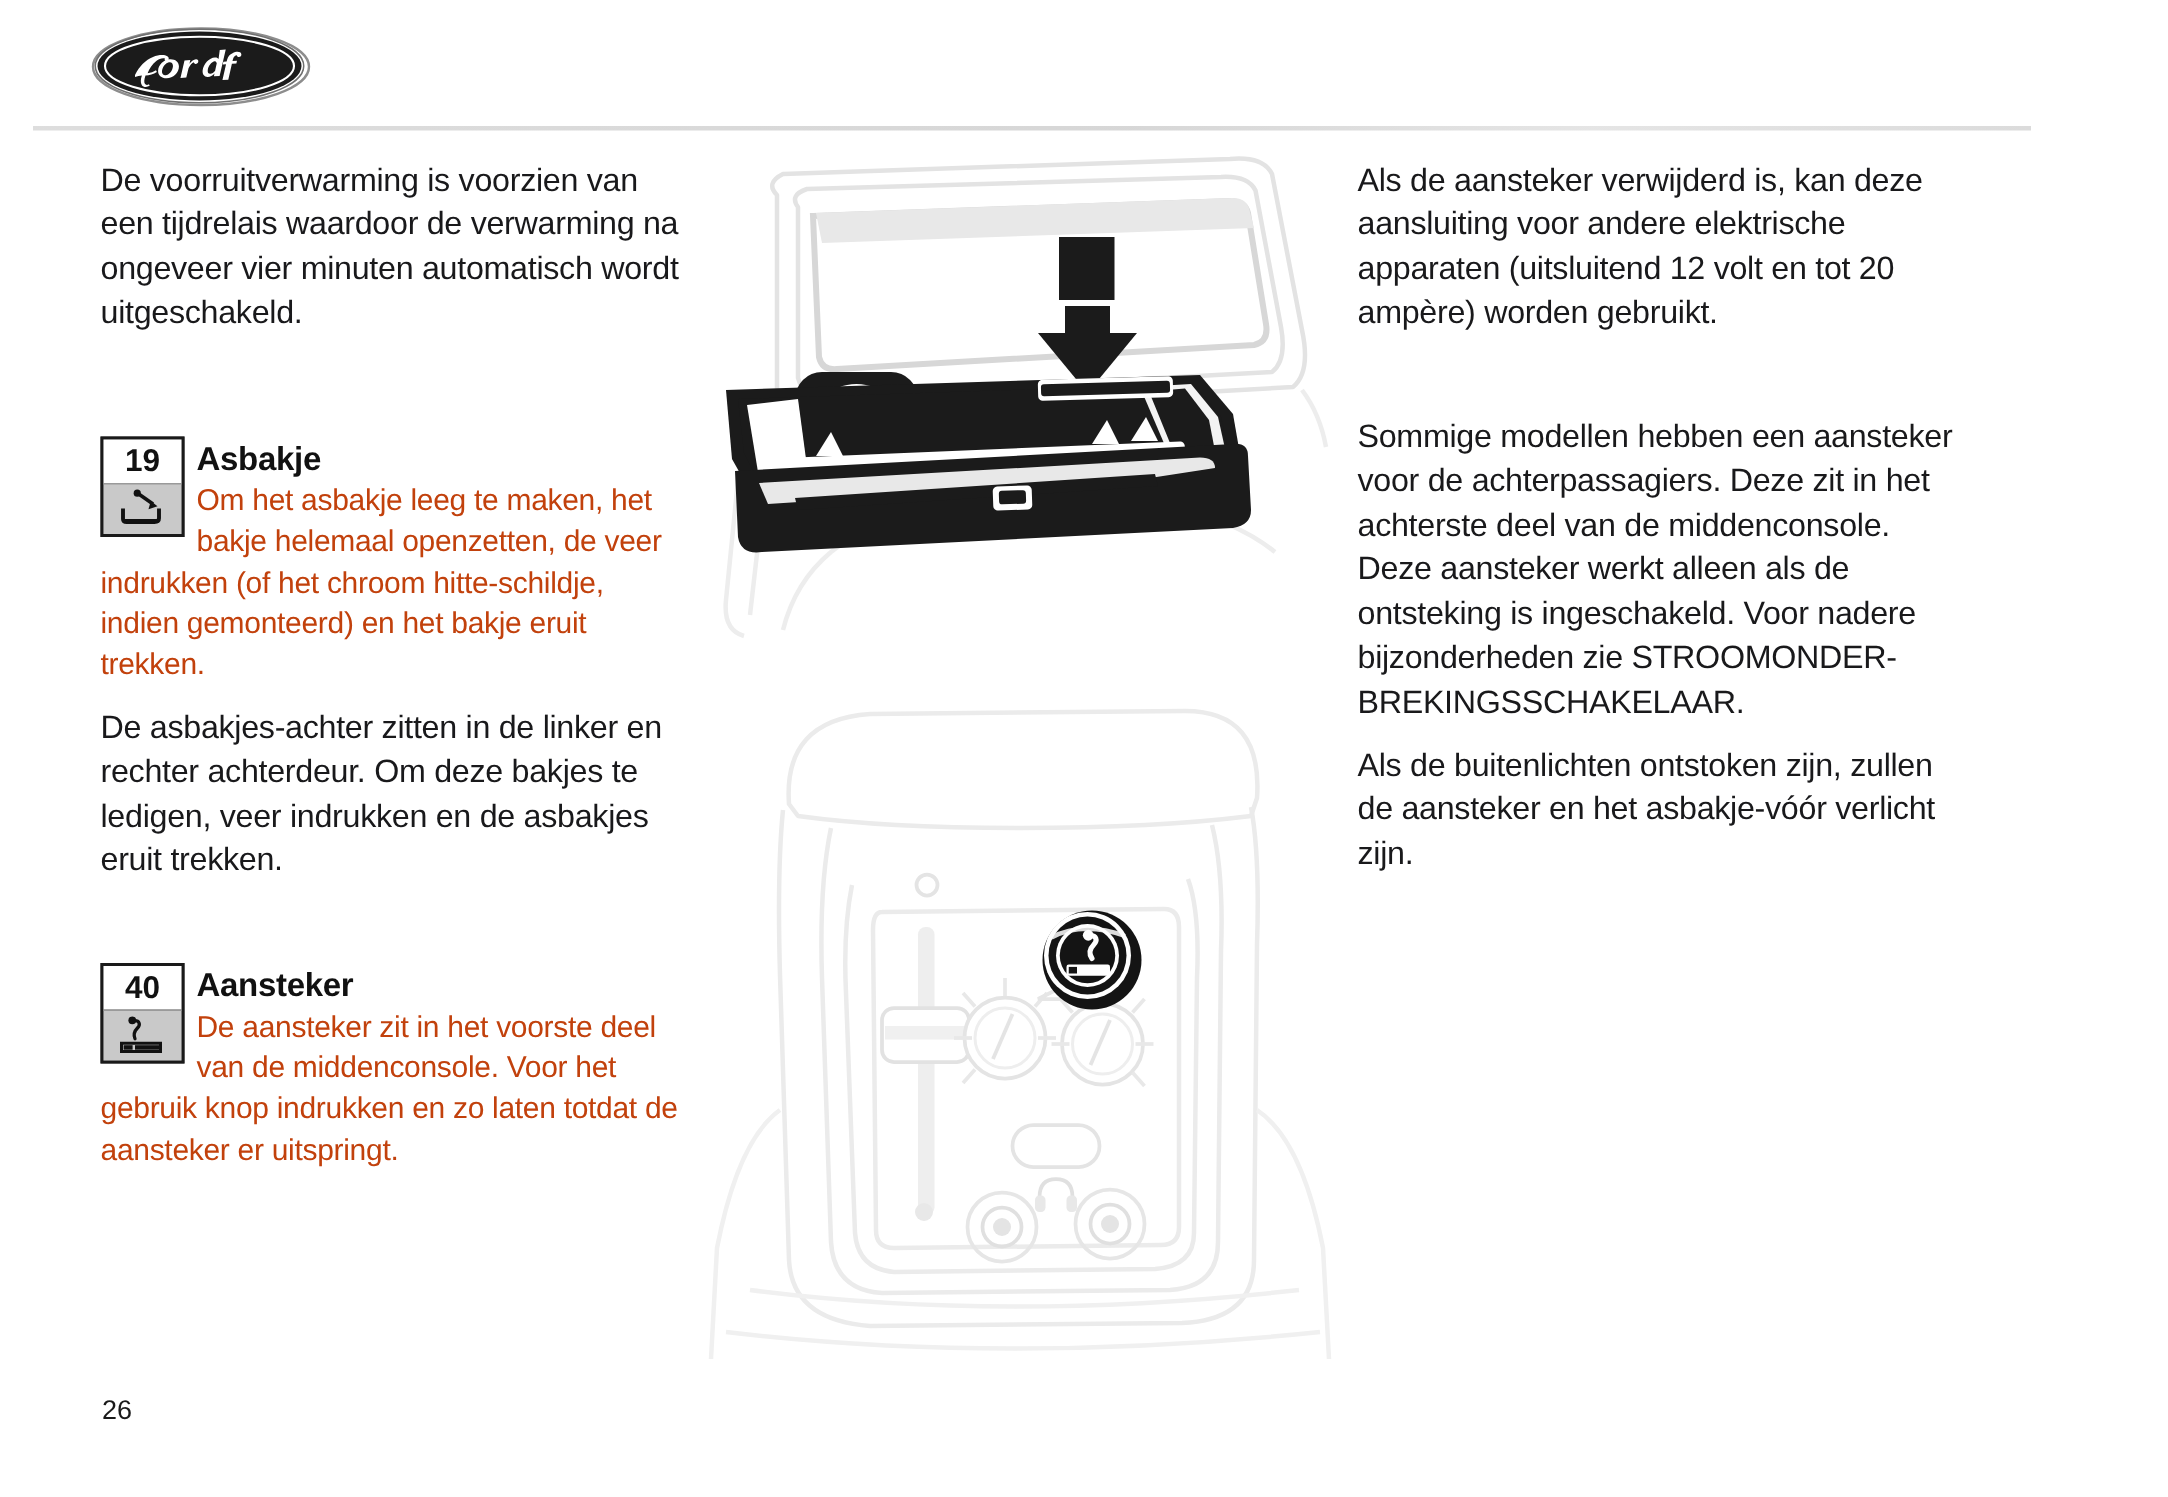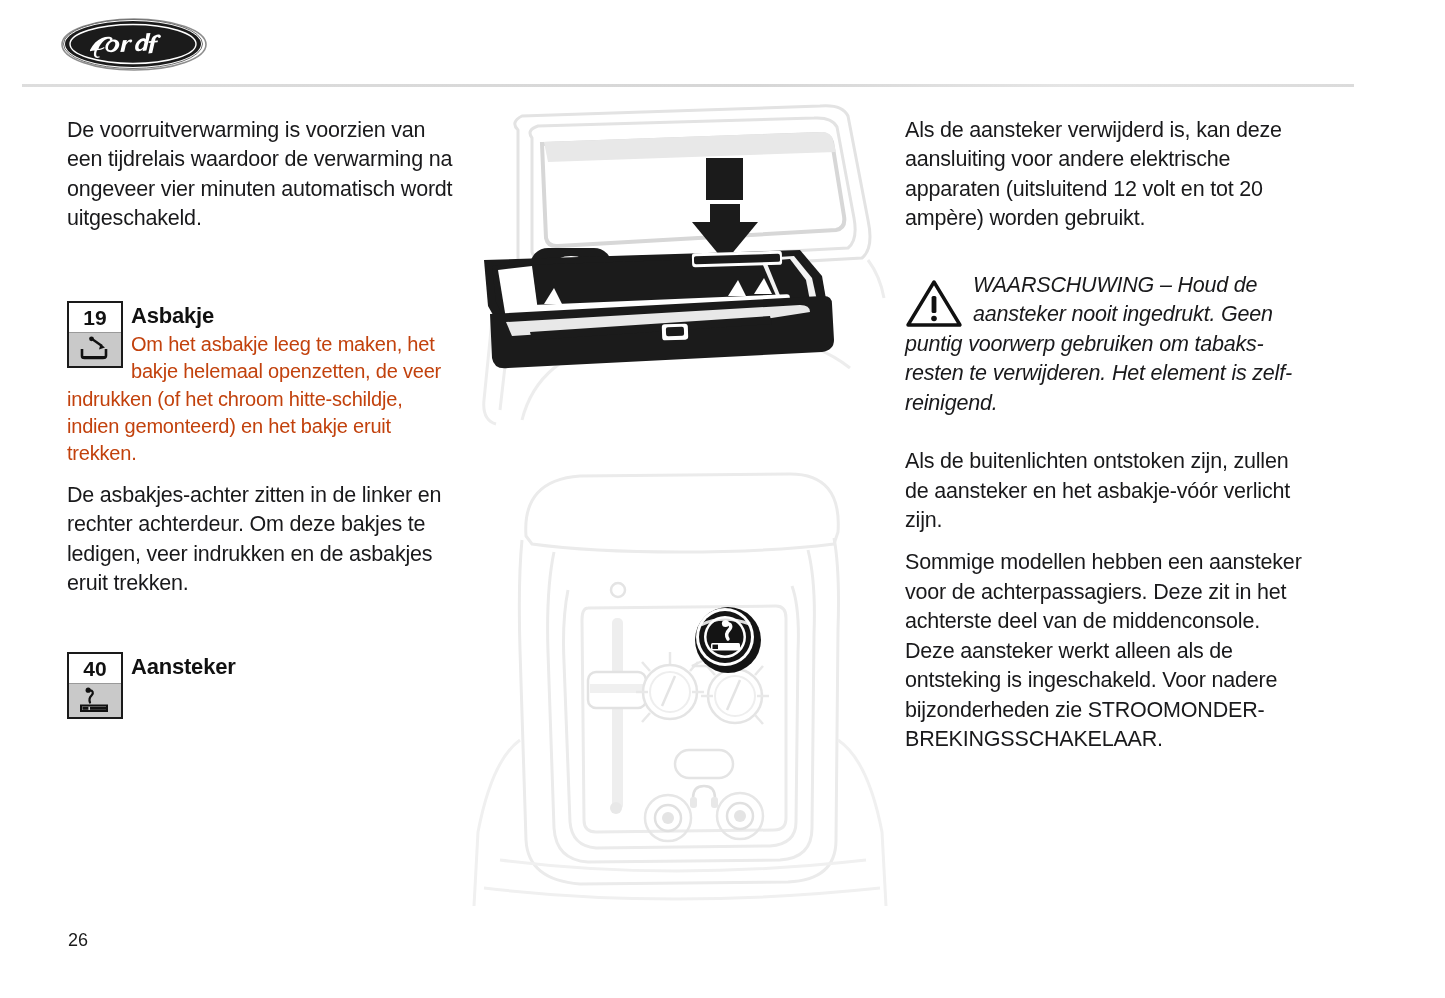--- a/index.html
+++ b/index.html
@@ -18,21 +18,21 @@
   .ford-logo{
     position:absolute;left:60px;top:17px;width:148px;height:55px;
   }
   .rule{
     position:absolute;left:22px;top:84px;width:1332px;height:3px;
     background:linear-gradient(to right,#d2d2d2 0%,#c9c9c9 55%,#dcdcdc 78%,#cfcfcf 100%);
     opacity:.75;
   }
 
   
-  .col{position:absolute;top:116px;}
+  .col{position:absolute;top:106px;}
   .col-left{left:67px;width:392px;}
   .col-right{left:905px;width:398px;}
 
   p.para{
     margin:0 0 13px 0;
     font-size:21.5px;
     line-height:1.37;
     letter-spacing:-0.2px;
     color:#19191b;
   }
@@ -154,20 +154,21 @@
               <path d="M11 3.5 C15 3 16 6 13.5 8.5 C11 11 11 13 12 15.5" stroke="#111" stroke-width="2.2" fill="none" stroke-linecap="round"></path>
               <circle cx="10.2" cy="3.2" r="2.6" fill="#111"></circle>
               <rect x="3" y="18.5" width="26" height="5.5" fill="none" stroke="#111" stroke-width="2"></rect>
               <rect x="4.4" y="19.8" width="6" height="3" fill="#111"></rect>
               <rect x="12" y="19.8" width="16" height="3" fill="#111"></rect>
             </svg>
           </div>
         </div>
       </div>
       <div class="item-title">Aansteker</div>
+      <div class="item-body">De aansteker zit in het voorste deel van de middenconsole. Voor het gebruik knop indrukken en zo laten totdat de aansteker er uitspringt.</div>
     </div>
 
   </div>
 
   <div class="illus illus-top">
     <svg width="420" height="330" viewBox="0 0 420 330">
       <g fill="none" stroke="#e3e3e3" stroke-width="3" stroke-linejoin="round">
         <path d="M48 30 Q40 22 52 16 L350 6 Q372 4 378 16 L398 120 Q404 148 392 158 L72 176 Q54 178 48 162 Z"></path>
         <path d="M62 38 Q56 30 68 26 L344 18 Q362 17 367 27 L384 118 Q388 140 378 148 L80 164 Q66 166 62 152 Z"></path>
       </g>
@@ -319,32 +320,22 @@
       </g>
     </svg>
   </div>
 
   <div class="col col-right">
 
     <p class="para">Als de aansteker verwijderd is, kan deze aansluiting voor andere elektrische apparaten (uitsluitend 12 volt en tot 20 ampère) worden gebruikt.</p>
 
     <div style="height:24px"></div>
 
-    <div class="warn clearfix">
-      <div class="tri">
-        <svg width="58" height="52" viewBox="0 0 58 52">
-          <path d="M29 5 L55 48 L3 48 Z" fill="none" stroke="#111" stroke-width="3.4" stroke-linejoin="round"></path>
-          <rect x="26.6" y="19" width="4.8" height="17" rx="1.6" fill="#111"></rect>
-          <circle cx="29" cy="41.5" r="2.8" fill="#111"></circle>
-        </svg>
-      </div>
-      <p>WAARSCHUWING – Houd de aansteker nooit ingedrukt. Geen puntig voorwerp gebruiken om tabaks-resten te verwijderen. Het element is zelf-reinigend.</p>
-    </div>
 
     <div style="height:16px"></div>
 
+    <p class="para">Sommige modellen hebben een aansteker voor de achterpassagiers. Deze zit in het achterste deel van de middenconsole. Deze aansteker werkt alleen als de ontsteking is ingeschakeld. Voor nadere bijzonderheden zie STROOMONDER-BREKINGSSCHAKELAAR.</p>
     <p class="para">Als de buitenlichten ontstoken zijn, zullen de aansteker en het asbakje-vóór verlicht zijn.</p>
-    <p class="para">Sommige modellen hebben een aansteker voor de achterpassagiers. Deze zit in het achterste deel van de middenconsole. Deze aansteker werkt alleen als de ontsteking is ingeschakeld. Voor nadere bijzonderheden zie STROOMONDER-BREKINGSSCHAKELAAR.</p>
   </div>
 
   <div class="pageno">26</div>
 
 </div>
 
 </body></html>

